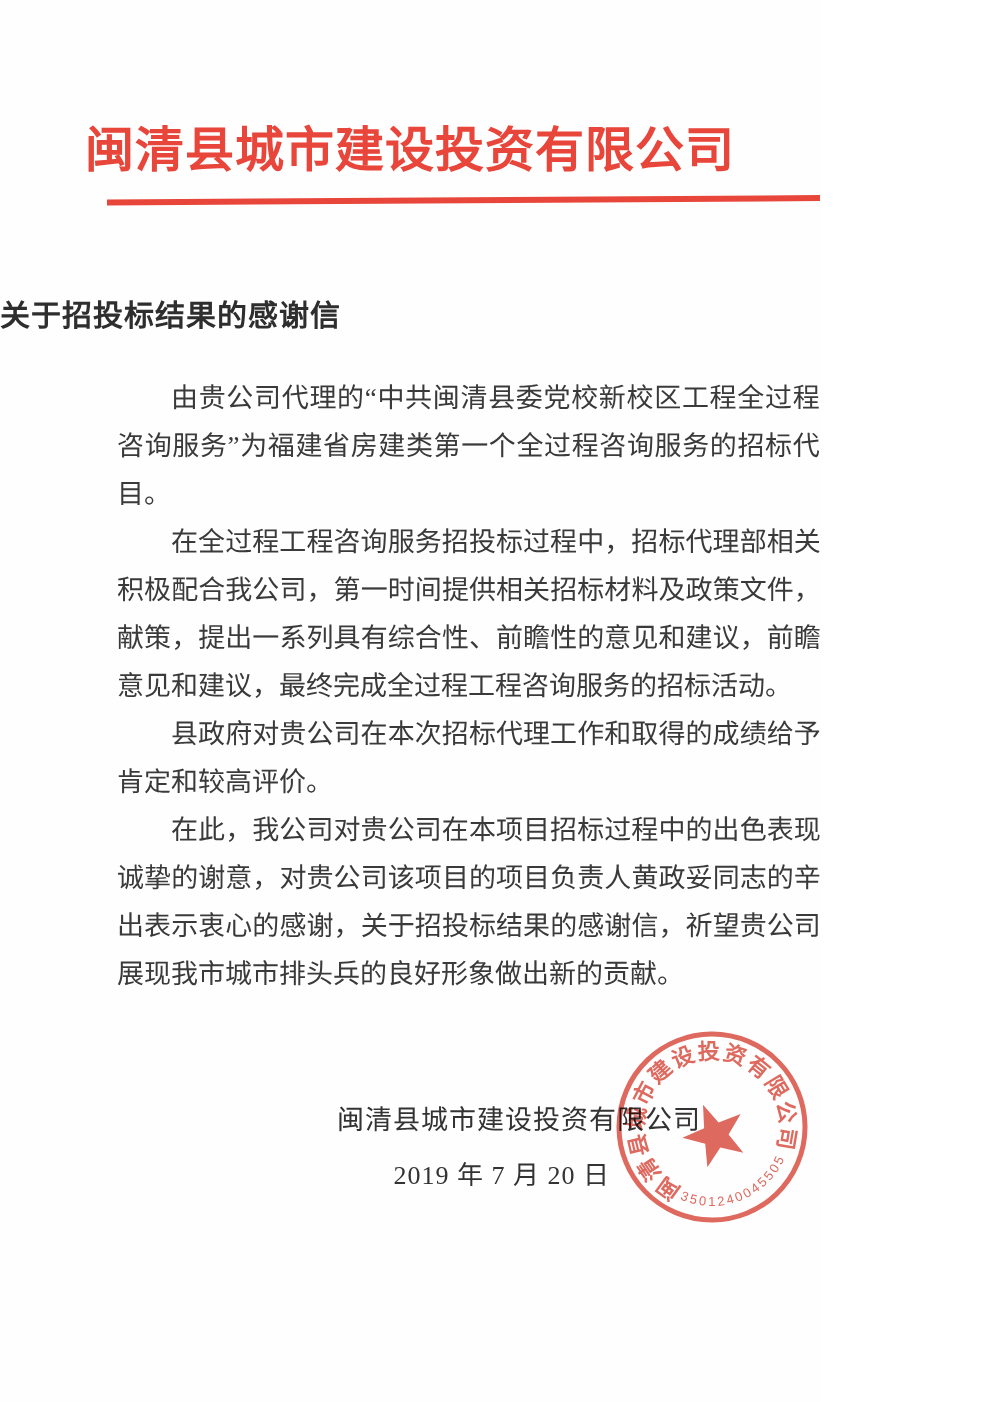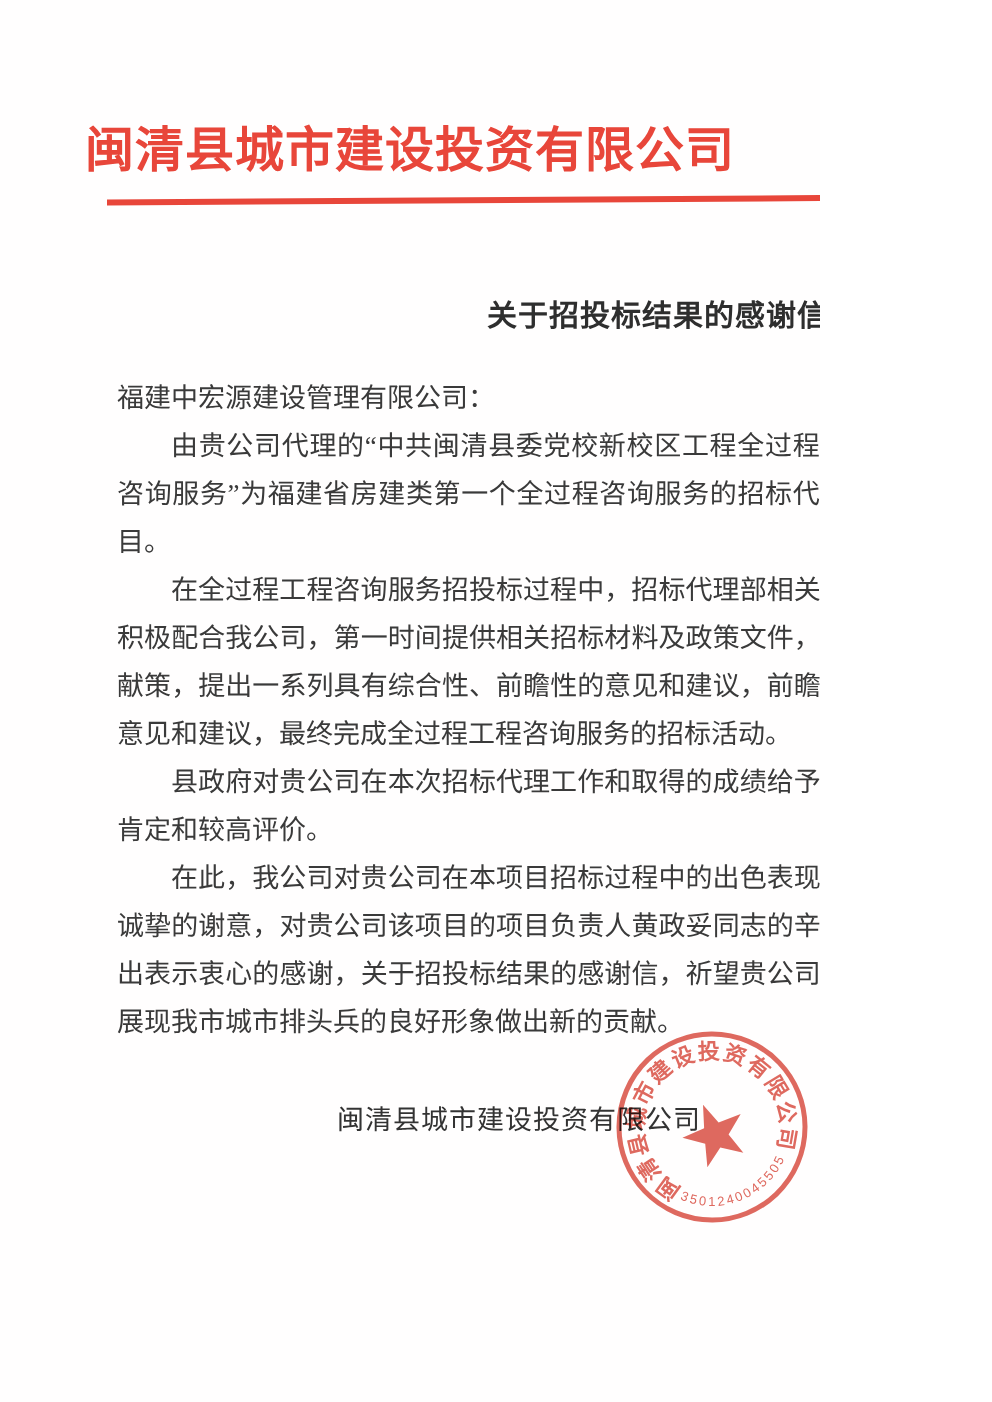--- a/index.html
+++ b/index.html
@@ -24,22 +24,22 @@
     color:var(--accent-red);
     white-space:nowrap;
   }
   .divider{
     position:absolute;top:197px;left:107px;
     width:783px;height:6px;
     background:var(--accent-red);
     transform:rotate(-0.35deg);
   }
   .doc-title{
-    position:absolute;top:291px;left:8px;width:100%;
-    text-align:right;
+    position:absolute;top:291px;left:0;width:100%;
+    text-align:left;
     font-family:"Liberation Sans", sans-serif;
     font-size:30px;font-weight:bold;
     letter-spacing:1px;
     color:#2e2e2e;
     white-space:nowrap;
   }
   .body-text{
     position:absolute;top:374px;left:117px;width:758px;
     font-size:27px;line-height:48px;
     text-align:justify;
@@ -80,29 +80,29 @@
 
 <div class="page">
 
   <div class="letterhead">闽清县城市建设投资有限公司</div>
 
   <div class="divider"></div>
 
   <div class="doc-title">关于招投标结果的感谢信</div>
 
   <div class="body-text">
-    <p class="salutation">福建中宏源建设管理有限公司：</p>
     <p>由贵公司代理的“中共闽清县委党校新校区工程全过程工程咨询服务”为福建省房建类第一个全过程咨询服务的招标代理项目。</p>
     <p>在全过程工程咨询服务招投标过程中，招标代理部相关人员积极配合我公司，第一时间提供相关招标材料及政策文件，献计献策，提出一系列具有综合性、前瞻性的意见和建议，前瞻性的意见和建议，最终完成全过程工程咨询服务的招标活动。</p>
     <p>县政府对贵公司在本次招标代理工作和取得的成绩给予充分肯定和较高评价。</p>
     <p>在此，我公司对贵公司在本项目招标过程中的出色表现表示诚挚的谢意，对贵公司该项目的项目负责人黄政妥同志的辛勤付出表示衷心的感谢，关于招投标结果的感谢信，祈望贵公司能为展现我市城市排头兵的良好形象做出新的贡献。</p>
   </div>
 
   <div class="signature">闽清县城市建设投资有限公司</div>
 
+  <div class="date-line">2019 年 7 月 20 日</div>
 
   <svg class="seal" viewBox="0 0 230 230" aria-hidden="true">
     <g transform="rotate(-22 115 115)">
       <circle class="ring" cx="115" cy="115" r="93"></circle>
       <polygon class="star" points="115,91 122.8,113.3 146.4,113.8 127.6,128.1 134.4,150.7 115,137.2 95.6,150.7 102.4,128.1 83.6,113.8 107.2,113.3"></polygon>
       <path id="sealNameArc" d="M 66.9 163.1 A 68 68 0 1 1 163.1 163.1" fill="none"></path>
       <path id="sealNumArc" d="M 46.6 154.5 A 79 79 0 0 0 183.4 154.5" fill="none"></path>
       <text class="name-text" text-anchor="middle">
         <textPath href="#sealNameArc" startOffset="50%">闽清县城市建设投资有限公司</textPath>
       </text>

